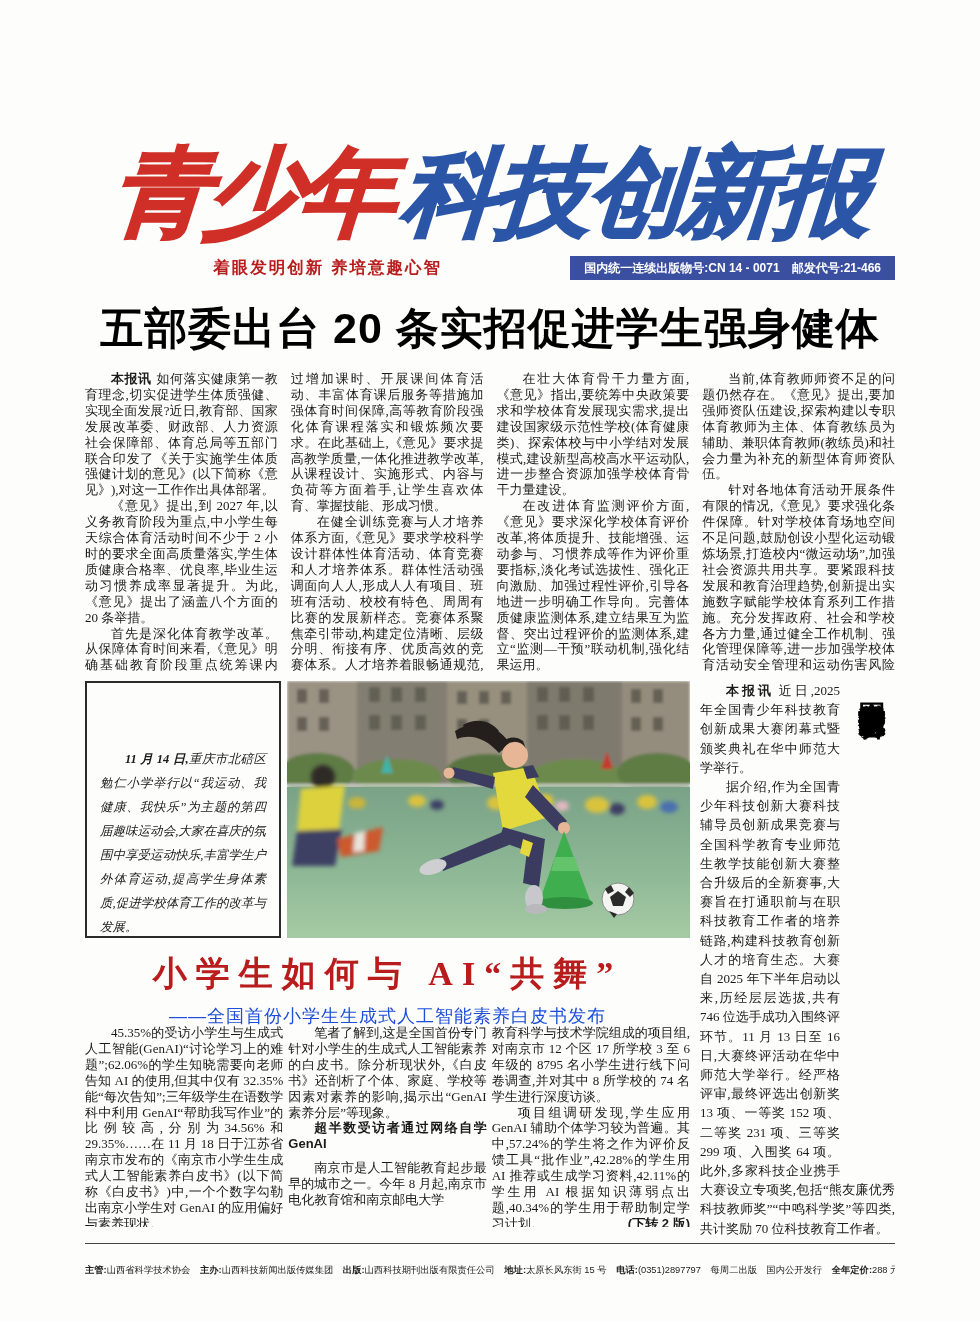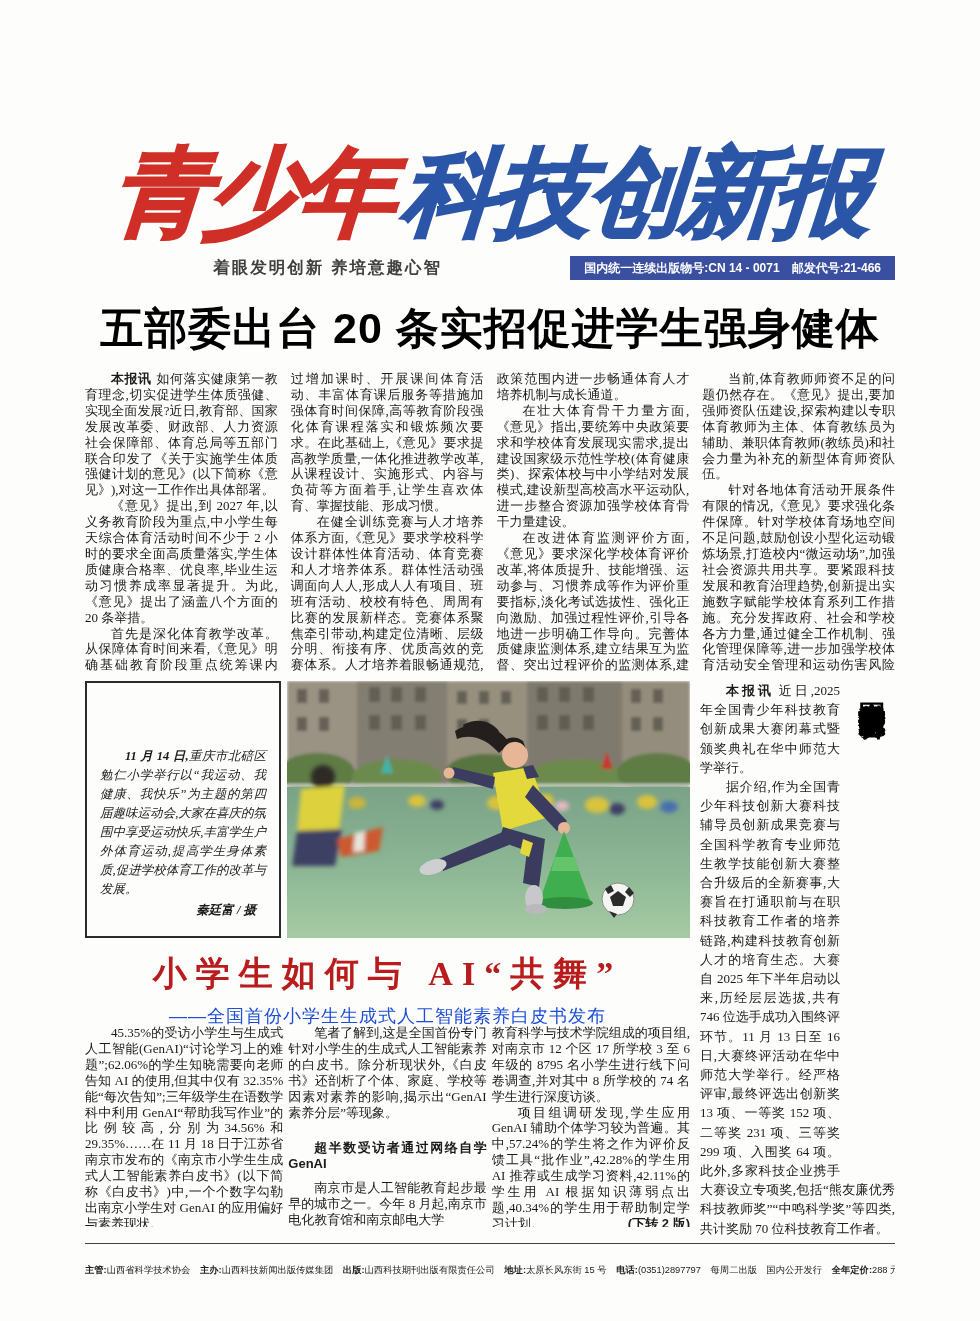--- a/index.html
+++ b/index.html
@@ -17,50 +17,50 @@
     font-family:"DejaVu Serif","Liberation Serif",serif;
   }
   .t-red  { color:#cf2f26; -webkit-text-stroke:2px #cf2f26; }
   .t-blue { color:#2b55a7; -webkit-text-stroke:2px #2b55a7; margin-left:10px; }
   
   .dateline { margin-top:12px; display:flex; align-items:stretch; height:24px;
     font-family:"Liberation Sans","DejaVu Sans",sans-serif; }
   .date-box { background:#3a4f9f; color:#fff; font-size:12px; font-weight:bold;
     display:flex; align-items:center; padding:0 14px; white-space:nowrap; }
   .motto { flex:1; display:flex; align-items:center; justify-content:center;
-    color:#404040; font-weight:bold; font-size:16.5px; letter-spacing:2px; white-space:nowrap; }
+    color:#b91c1c; font-weight:bold; font-size:16.5px; letter-spacing:2px; white-space:nowrap; }
   
   .lead-headline { margin-top:20px; text-align:center; font-size:43px; font-weight:900;
     letter-spacing:1px; color:#000; font-family:"Liberation Sans","DejaVu Sans",sans-serif; white-space:nowrap; }
   
   .lead-columns { margin-top:13px; height:302px; display:flex; gap:13px; overflow:hidden; }
   .col { flex:1; font-size:13px; line-height:15.9px; text-align:justify; overflow:hidden; }
   .col p { text-indent:2em; }
   .col p.cont { text-indent:0; }
   .lead-label { font-weight:bold; font-family:"Liberation Sans","DejaVu Sans",sans-serif; margin-right:5px; }
   
   .bottom-section { margin-top:8px; height:556px; display:flex; gap:10px; overflow:hidden; }
   .bottom-left { width:605px; }
   .photo-row { display:flex; gap:6px; height:257px; }
   .caption-box { width:196px; border:2px solid #2b2b2b; padding:64px 13px 0 13px;
-    font-size:12.5px; line-height:19px; font-style:italic; text-align:justify; overflow:hidden; }
+    font-size:12.5px; line-height:24px; font-style:italic; text-align:justify; overflow:hidden; }
   .caption-box .cap-date { font-weight:bold; }
   .caption-credit { text-align:right; font-weight:bold; font-style:italic; padding-right:10px; margin-top:2px; }
   .photo-frame { flex:1; overflow:hidden; }
   .photo-frame svg { display:block; width:100%; height:100%; }
   
   .ai-head { text-align:center; padding-top:13px; height:87px; }
   .ai-headline { font-size:34px; font-weight:bold; letter-spacing:9px; white-space:nowrap;
     font-family:"Liberation Serif","DejaVu Serif",serif; color:#b91c1c; }
   .ai-subtitle { margin-top:7px; font-size:18px; letter-spacing:1px; color:#1d4ed8;
     font-family:Liberation Sans, sans-serif; }
   .ai-columns { display:flex; gap:5px; height:202px; overflow:hidden;
     font-size:13px; line-height:15.6px; text-align:justify; }
   .ai-columns .col { border-bottom:0; }
-  .subhead { font-weight:bold; font-family:"Liberation Sans","DejaVu Sans",sans-serif; margin-top:20px; margin-bottom:8px; }
+  .subhead { font-weight:bold; font-family:"Liberation Sans","DejaVu Sans",sans-serif; margin-top:0; margin-bottom:8px; }
   .jump { float:right; font-weight:bold; font-family:"Liberation Sans","DejaVu Sans",sans-serif; }
   
   .sidebar { flex:1; font-size:13px; line-height:19.2px; text-align:justify; overflow:hidden; }
   .sidebar p { text-indent:2em; }
   .v-headline {
     float:right; width:46px; height:478px; margin-left:9px; margin-bottom:4px;
     writing-mode:vertical-rl; text-orientation:upright;
     font-size:27px; font-weight:900; letter-spacing:0.5px; line-height:46px;
     font-family:"Liberation Sans","DejaVu Sans",sans-serif; color:#000; text-align:justify;
   }
@@ -93,21 +93,20 @@
     <div class="col">
       <p><b class="lead-label">本报讯</b><span>如何落实健康第一教育理念,切实促进学生体质强健、实现全面发展?近日,教育部、国家发展改革委、财政部、人力资源社会保障部、体育总局等五部门联合印发了《关于实施学生体质强健计划的意见》(以下简称《意见》),对这一工作作出具体部署。</span></p>
       <p>《意见》提出,到 2027 年,以义务教育阶段为重点,中小学生每天综合体育活动时间不少于 2 小时的要求全面高质量落实,学生体质健康合格率、优良率,毕业生运动习惯养成率显著提升。为此,《意见》提出了涵盖八个方面的 20 条举措。</p>
       <p>首先是深化体育教学改革。从保障体育时间来看,《意见》明确基础教育阶段重点统筹课内外、校内外积极推进落实“2 小时”要求,通</p>
     </div>
     <div class="col">
       <p class="cont">过增加课时、开展课间体育活动、丰富体育课后服务等措施加强体育时间保障,高等教育阶段强化体育课程落实和锻炼频次要求。在此基础上,《意见》要求提高教学质量,一体化推进教学改革,从课程设计、实施形式、内容与负荷等方面着手,让学生喜欢体育、掌握技能、形成习惯。</p>
       <p>在健全训练竞赛与人才培养体系方面,《意见》要求学校科学设计群体性体育活动、体育竞赛和人才培养体系。群体性活动强调面向人人,形成人人有项目、班班有活动、校校有特色、周周有比赛的发展新样态。竞赛体系聚焦牵引带动,构建定位清晰、层级分明、衔接有序、优质高效的竞赛体系。人才培养着眼畅通规范,鼓励各学段在现有招生</p>
     </div>
     <div class="col">
-      <p class="cont">政策范围内进一步畅通体育人才培养机制与成长通道。</p>
       <p>在壮大体育骨干力量方面,《意见》指出,要统筹中央政策要求和学校体育发展现实需求,提出建设国家级示范性学校(体育健康类)、探索体校与中小学结对发展模式,建设新型高校高水平运动队,进一步整合资源加强学校体育骨干力量建设。</p>
       <p>在改进体育监测评价方面,《意见》要求深化学校体育评价改革,将体质提升、技能增强、运动参与、习惯养成等作为评价重要指标,淡化考试选拔性、强化正向激励、加强过程性评价,引导各地进一步明确工作导向。完善体质健康监测体系,建立结果互为监督、突出过程评价的监测体系,建立“监测—干预”联动机制,强化结果运用。</p>
     </div>
     <div class="col">
       <p>当前,体育教师师资不足的问题仍然存在。《意见》提出,要加强师资队伍建设,探索构建以专职体育教师为主体、体育教练员为辅助、兼职体育教师(教练员)和社会力量为补充的新型体育师资队伍。</p>
       <p>针对各地体育活动开展条件有限的情况,《意见》要求强化条件保障。针对学校体育场地空间不足问题,鼓励创设小型化运动锻炼场景,打造校内“微运动场”,加强社会资源共用共享。要紧跟科技发展和教育治理趋势,创新提出实施数字赋能学校体育系列工作措施。充分发挥政府、社会和学校各方力量,通过健全工作机制、强化管理保障等,进一步加强学校体育活动安全管理和运动伤害风险防控。</p>
 
     </div>
   </div>
 

